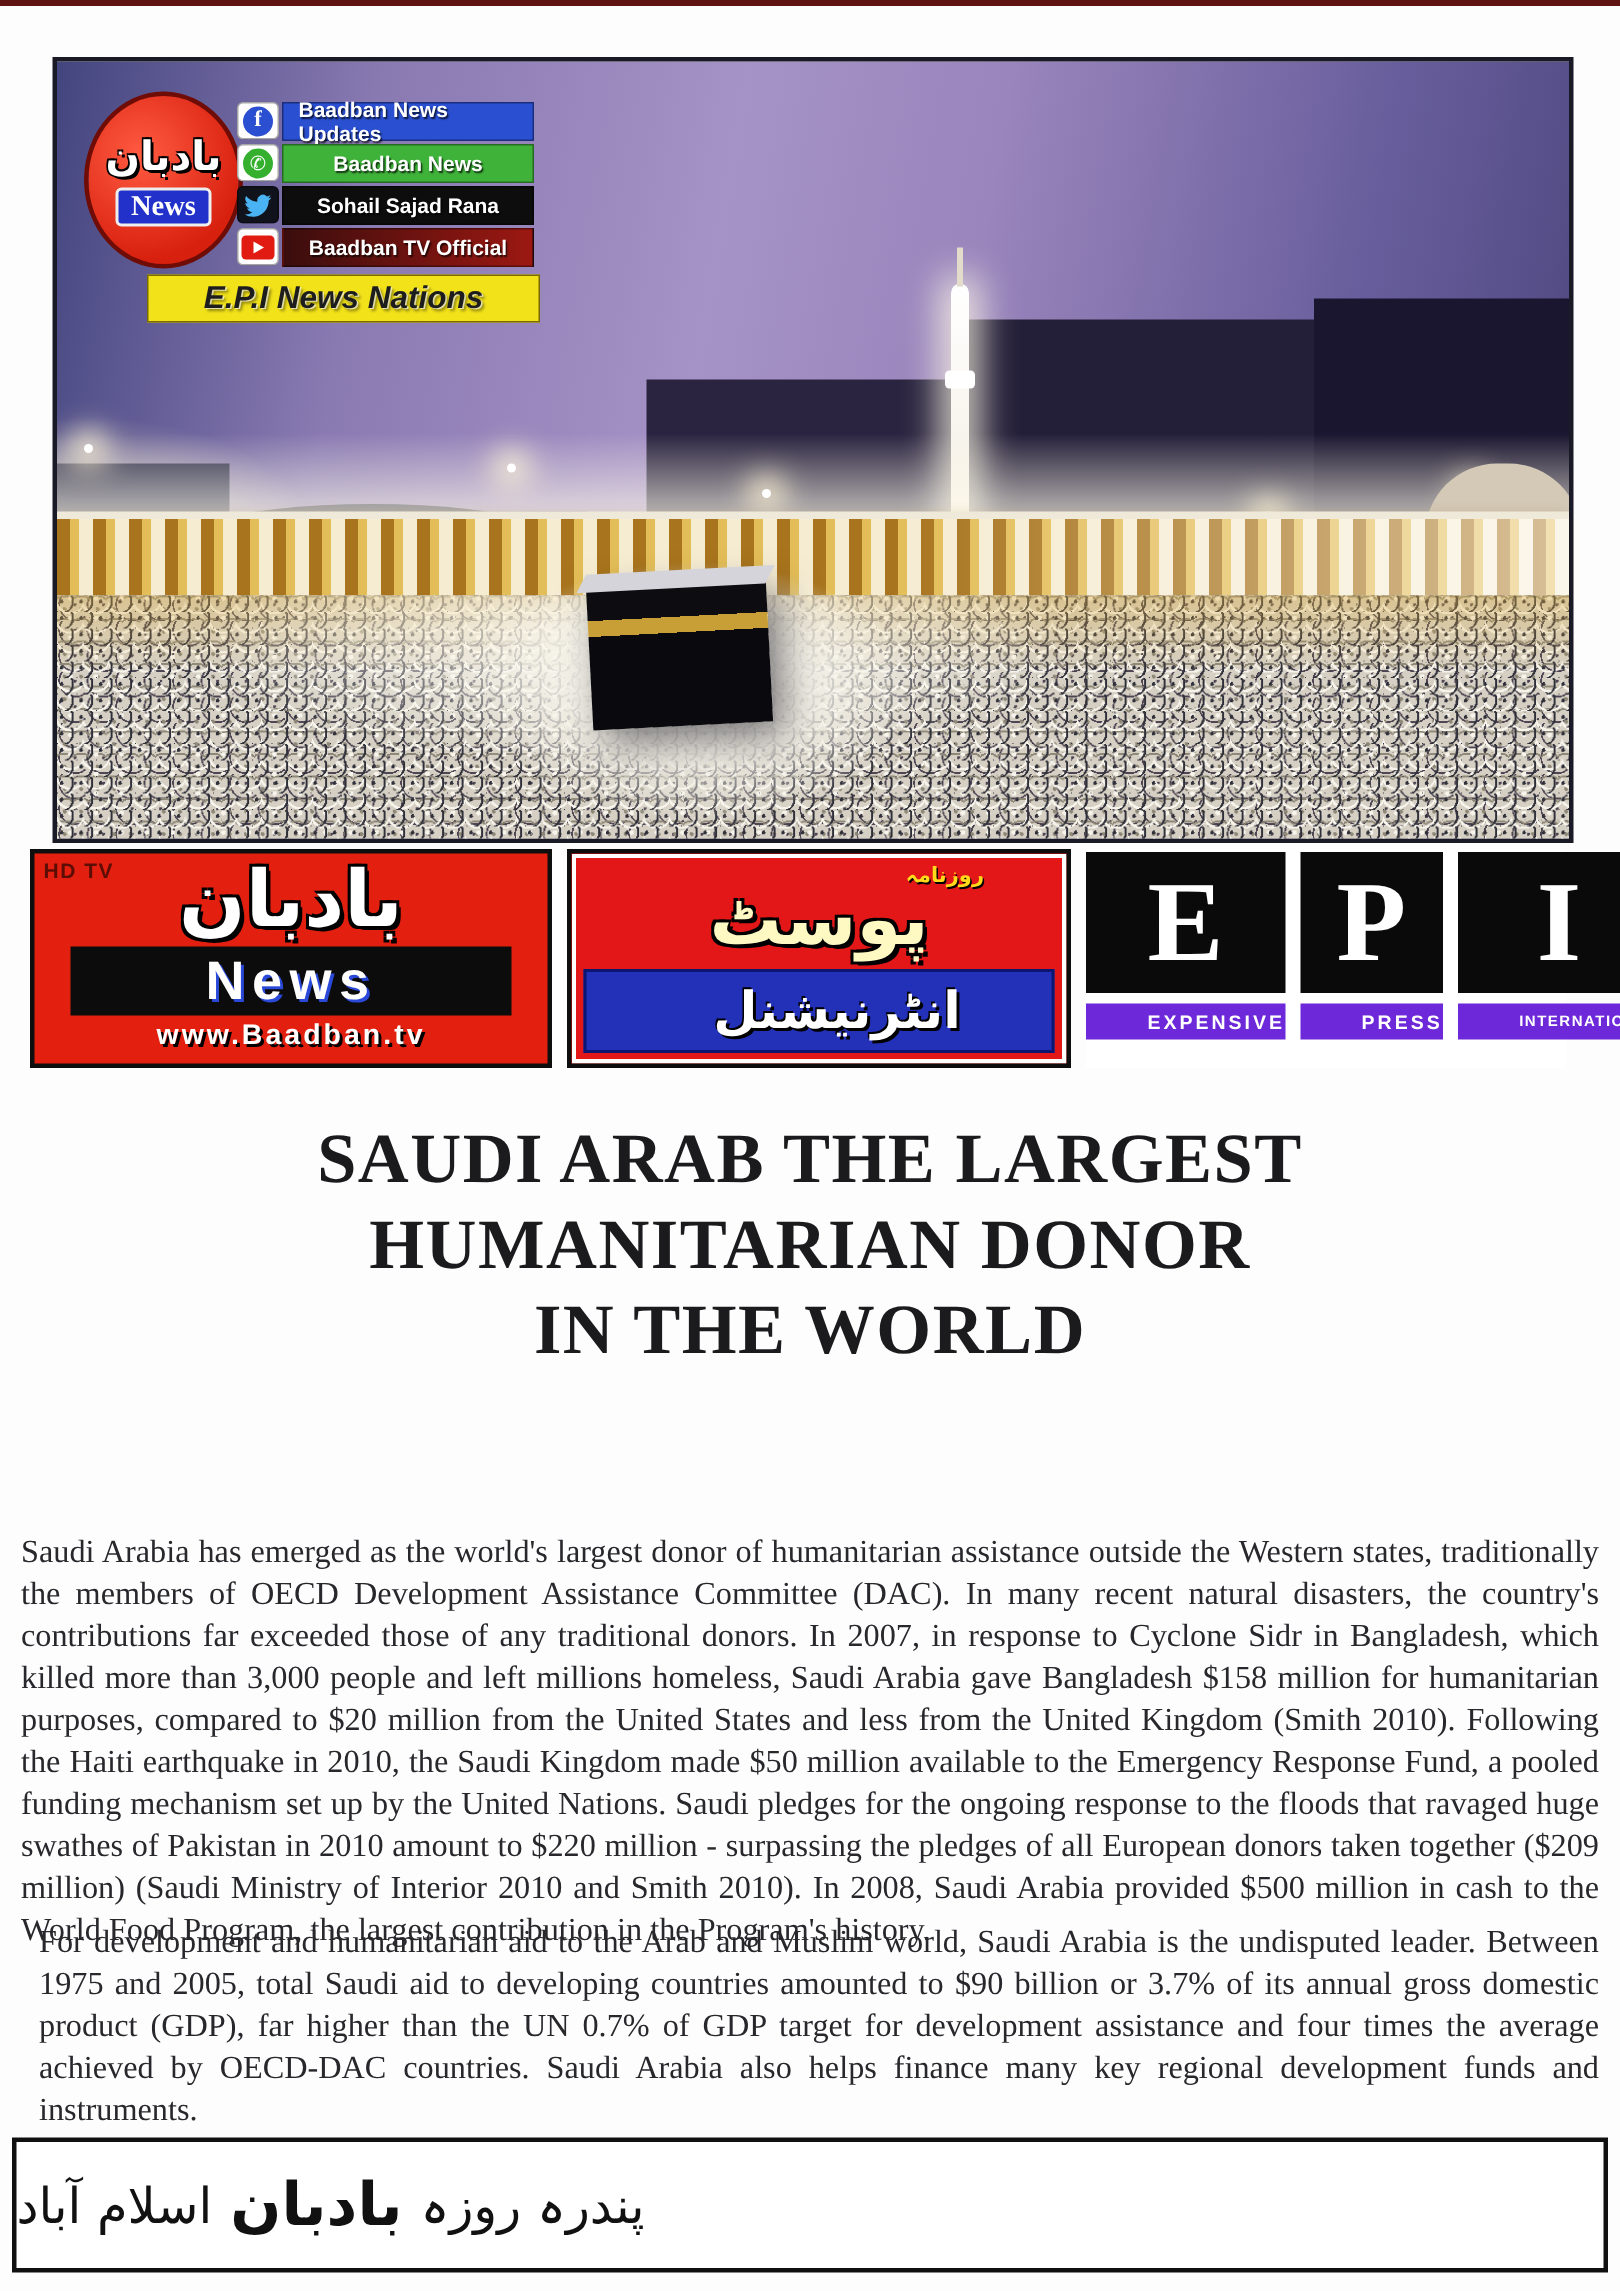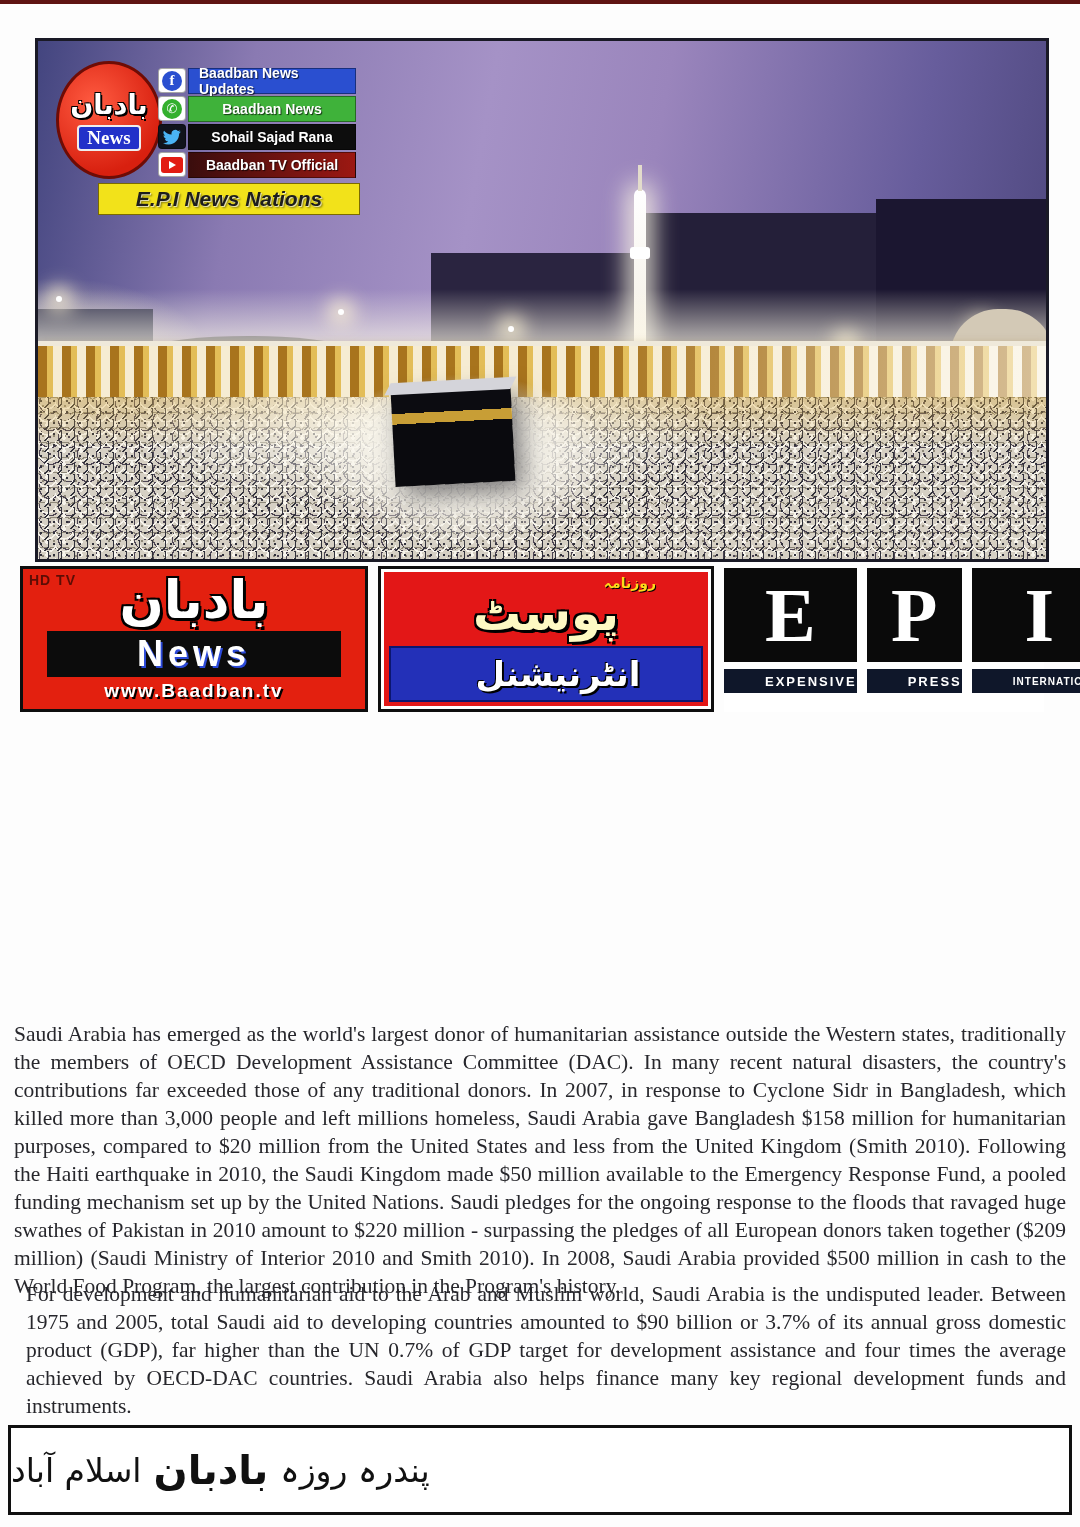--- a/index.html
+++ b/index.html
@@ -99,21 +99,21 @@
   .post-main { font-family:"DejaVu Sans", sans-serif; font-size:48px; line-height:60px; margin-top:14px; font-weight:bold; color:#fef9c3;
     text-shadow:3px 3px 0 #000, -2px -2px 0 #000, 2px -2px 0 #000, -2px 2px 0 #000; }
   .post-blue { position:absolute; left:8px; right:8px; bottom:7px; height:56px; background:#2330b8; border:2px solid #0c1670;
     display:flex; align-items:center; justify-content:center;padding-left:24px; }
   .post-blue span { font-family:"DejaVu Sans", sans-serif; font-size:34px; font-weight:bold; color:#fff;
     text-shadow:2px 2px 0 #000, -1px -1px 0 #000; }
   .lg-epi { width:320px; background:#fff; display:flex; gap:10px; padding-top:2px; }
   .epi-col { flex:1; display:flex; flex-direction:column; }
   .epi-sq { height:94px; background:#0a0a0a; display:flex; align-items:center; justify-content:center;
     color:#fff; font-family:"Liberation Serif", serif; font-size:76px; font-weight:bold; }
-  .epi-lbl { margin-top:7px; height:24px; background:#0f172a; color:#fff; display:flex; align-items:center; justify-content:center;
+  .epi-lbl { margin-top:7px; height:24px; background:#6d28d9; color:#fff; display:flex; align-items:center; justify-content:center;
     font-family:"Liberation Sans", sans-serif; font-size:13px; font-weight:bold; letter-spacing:2px;padding-left:41px; }
   .epi-lbl.small { font-size:10px; letter-spacing:1px; }
 
   
   .headline { position:absolute; left:0; top:745px; width:100%; text-align:center;
     font-family:"Liberation Serif", serif; font-weight:bold; font-size:47px; line-height:57px; color:#1b1b1e; letter-spacing:1px; }
   .para { position:absolute; left:0; width:100%; padding:0 14px; font-family:"Liberation Serif", serif;
     font-size:21.5px; line-height:28px; color:#27272c; text-align:justify; }
   .p1 { top:1020px; }
   .p2 { top:1280px; padding-left:26px; }
@@ -217,20 +217,25 @@
         <div class="epi-sq">P</div>
         <div class="epi-lbl">PRESS</div>
       </div>
       <div class="epi-col">
         <div class="epi-sq">I</div>
         <div class="epi-lbl small">INTERNATIONAL</div>
       </div>
     </div>
   </div>
 
+  <div class="headline">
+    <div>SAUDI ARAB THE LARGEST</div>
+    <div>HUMANITARIAN DONOR</div>
+    <div>IN THE WORLD</div>
+  </div>
 
   <div class="para p1">Saudi Arabia has emerged as the world's largest donor of humanitarian assistance outside the Western states, traditionally the members of OECD Development Assistance Committee (DAC). In many recent natural disasters, the country's contributions far exceeded those of any traditional donors. In 2007, in response to Cyclone Sidr in Bangladesh, which killed more than 3,000 people and left millions homeless, Saudi Arabia gave Bangladesh $158 million for humanitarian purposes, compared to $20 million from the United States and less from the United Kingdom (Smith 2010). Following the Haiti earthquake in 2010, the Saudi Kingdom made $50 million available to the Emergency Response Fund, a pooled funding mechanism set up by the United Nations. Saudi pledges for the ongoing response to the floods that ravaged huge swathes of Pakistan in 2010 amount to $220 million - surpassing the pledges of all European donors taken together ($209 million) (Saudi Ministry of Interior 2010 and Smith 2010). In 2008, Saudi Arabia provided $500 million in cash to the World Food Program, the largest contribution in the Program's history.</div>
   <div class="para p2">For development and humanitarian aid to the Arab and Muslim world, Saudi Arabia is the undisputed leader. Between 1975 and 2005, total Saudi aid to developing countries amounted to $90 billion or 3.7% of its annual gross domestic product (GDP), far higher than the UN 0.7% of GDP target for development assistance and four times the average achieved by OECD-DAC countries. Saudi Arabia also helps finance many key regional development funds and instruments.</div>
 
   <div class="footer-box">
     <span>پندرہ روزہ</span>
     <span class="brand">بادبان</span>
     <span>اسلام آباد</span>
   </div>
 </div>

